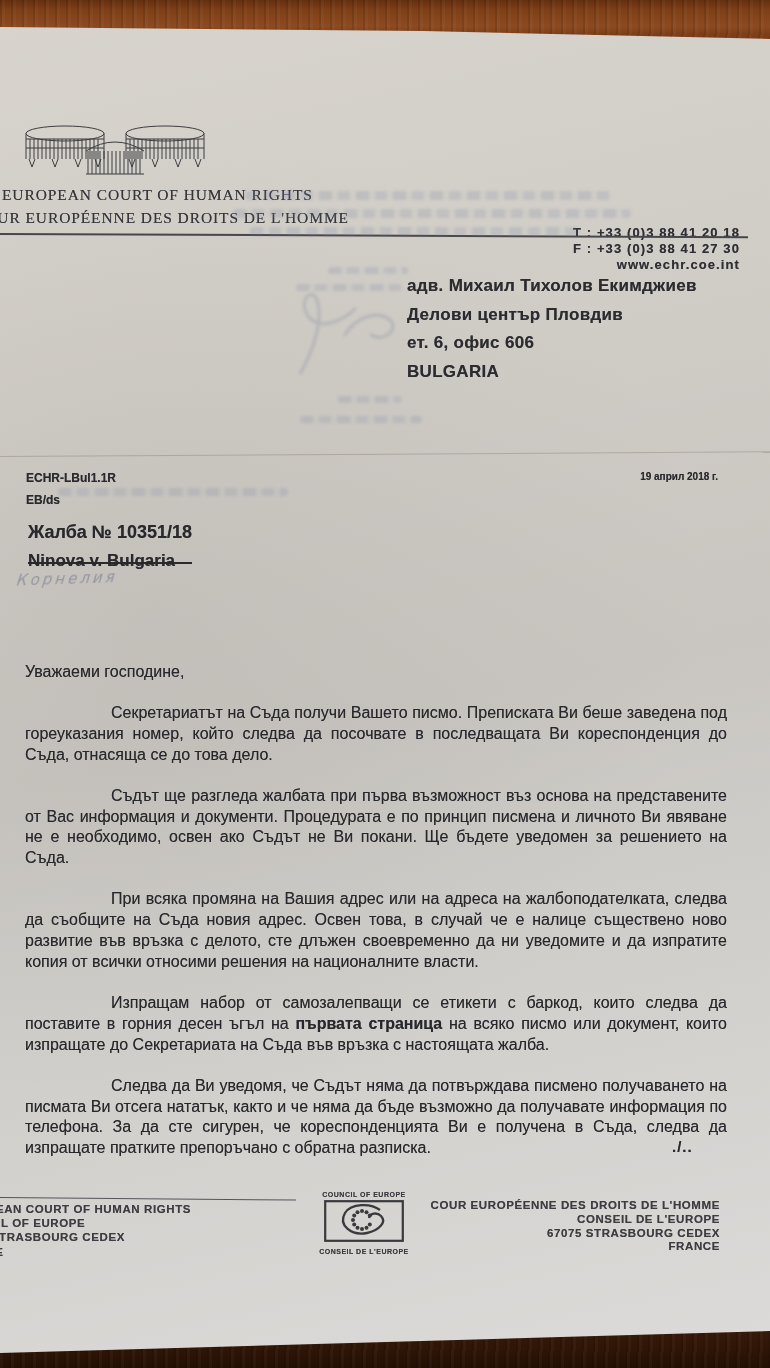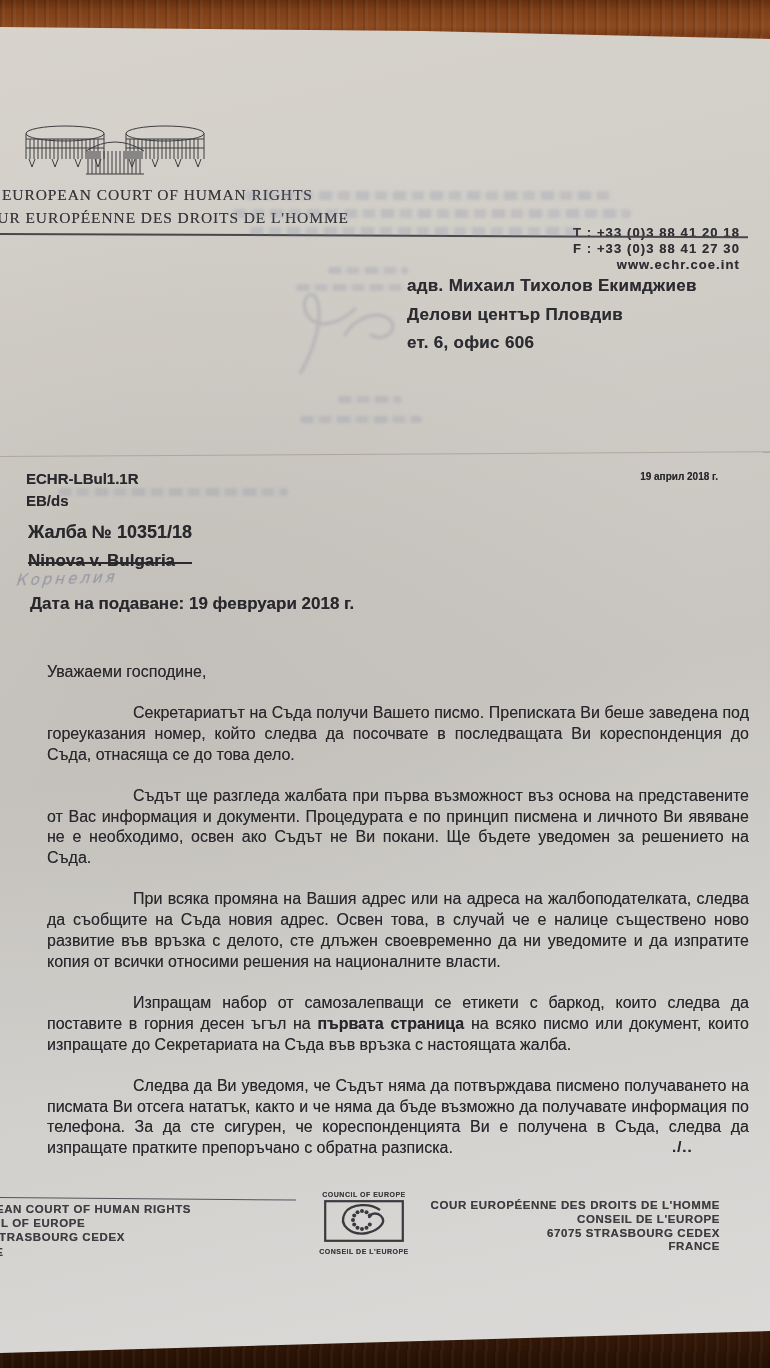--- a/index.html
+++ b/index.html
@@ -39,36 +39,36 @@
   .ghost-sign{position:absolute;left:286px;top:286px;opacity:.5;filter:blur(1.8px);}
 
   
   .recipient{position:absolute;left:407px;top:272px;font-size:17px;font-weight:600;
     letter-spacing:.3px;line-height:28.6px;color:#2b2b30;white-space:nowrap;}
 
   .crease{position:absolute;left:0;top:456px;width:770px;height:1px;
     background:rgba(128,118,102,.38);transform:rotate(-.35deg);transform-origin:left center;}
 
   
-  .refblock{position:absolute;left:26px;top:468px;font-size:15px;font-weight:600;
+  .refblock{position:absolute;left:26px;top:468px;font-size:12px;font-weight:600;
     line-height:21.5px;white-space:nowrap;}
   .refdate{position:absolute;right:52px;top:471px;font-size:10px;font-weight:600;white-space:nowrap;}
 
   
   .app-no{position:absolute;left:28px;top:522px;font-size:18px;font-weight:700;
     border-bottom:2px solid #2a2a2e;padding-bottom:19px;white-space:nowrap;}
   .case-name{position:absolute;left:28px;top:551px;font-size:17px;font-weight:700;white-space:nowrap;text-align:center;}
   .handwritten{position:absolute;left:17px;top:570px;font-family:"DejaVu Sans",sans-serif;
     font-style:italic;font-size:15px;letter-spacing:3px;color:rgba(108,112,136,.55);
     transform:rotate(-2deg) skewX(-10deg);filter:blur(.4px);text-shadow:none;white-space:nowrap;}
   .filing{position:absolute;left:30px;top:594px;font-size:17px;font-weight:600;white-space:nowrap;}
 
   
   .letter-body{position:absolute;left:25px;top:662px;width:702px;font-size:16px;
-    line-height:20.9px;text-align:justify;color:#28282c;margin-left:22px;}
+    line-height:20.9px;text-align:justify;color:#28282c;}
   .letter-body p{margin:0 0 20px;text-indent:86px;}
   .letter-body p.salutation{text-indent:0;}
   .letter-body strong{font-weight:700;}
   .cont-mark{position:absolute;left:672px;top:1138px;font-size:15px;font-weight:600;letter-spacing:1px;}
 
   
   .rule-bottom{position:absolute;left:0;top:1197px;width:296px;height:1.3px;background:#54545a;
     transform:rotate(.5deg);transform-origin:left center;}
   .foot{font-size:11.5px;letter-spacing:.6px;color:#3c3c41;white-space:nowrap;font-weight:700;}
   .foot-left{position:absolute;left:-48px;top:1202px;line-height:14.2px;}
@@ -119,34 +119,34 @@
       <path d="M14 88 C30 60 38 28 30 12 C24 2 12 16 22 30 C34 46 58 34 70 22 M58 50 C70 30 92 24 104 34 C114 44 96 58 84 48" fill="none" stroke="rgba(118,126,150,.55)" stroke-width="3"></path>
     </svg>
     <div class="ghost" style="left:338px;top:396px;width:64px;height:7px;"></div>
     <div class="ghost" style="left:300px;top:416px;width:122px;height:7px;"></div>
     <div class="ghost" style="left:58px;top:488px;width:230px;height:8px;"></div>
 
     <div class="recipient">
       <div>адв. Михаил Тихолов Екимджиев</div>
       <div>Делови център Пловдив</div>
       <div>ет. 6, офис 606</div>
+      <div>BULGARIA</div>
     </div>
 
     <div class="crease"></div>
 
     <div class="refblock">
       <div>ECHR-LBul1.1R</div>
       <div>EB/ds</div>
     </div>
     <div class="refdate">19 април 2018 г.</div>
 
     <div class="app-no">Жалба № 10351/18</div>
     <div class="case-name">Ninova v. Bulgaria</div>
     <div class="handwritten">Корнелия</div>
-    <div class="filing">Дата на подаване: 19 февруари 2018 г.</div>
 
     <div class="letter-body">
       <p class="salutation">Уважаеми господине,</p>
       <p>Секретариатът на Съда получи Вашето писмо. Преписката Ви беше заведена под гореуказания номер, който следва да посочвате в последващата Ви кореспонденция до Съда, отнасяща се до това дело.</p>
       <p>Съдът ще разгледа жалбата при първа възможност въз основа на представените от Вас информация и документи. Процедурата е по принцип писмена и личното Ви явяване не е необходимо, освен ако Съдът не Ви покани. Ще бъдете уведомен за решението на Съда.</p>
       <p>При всяка промяна на Вашия адрес или на адреса на жалбоподателката, следва да съобщите на Съда новия адрес. Освен това, в случай че е налице съществено ново развитие във връзка с делото, сте длъжен своевременно да ни уведомите и да изпратите копия от всички относими решения на националните власти.</p>
       <p><span>Изпращам набор от самозалепващи се етикети с баркод, които следва да поставите в горния десен ъгъл на </span><strong>първата страница</strong><span> на всяко писмо или документ, които изпращате до Секретариата на Съда във връзка с настоящата жалба.</span></p>
       <p>Следва да Ви уведомя, че Съдът няма да потвърждава писмено получаването на писмата Ви отсега нататък, както и че няма да бъде възможно да получавате информация по телефона. За да сте сигурен, че кореспонденцията Ви е получена в Съда, следва да изпращате пратките препоръчано с обратна разписка.</p>
     </div>
     <div class="cont-mark">./..</div>

